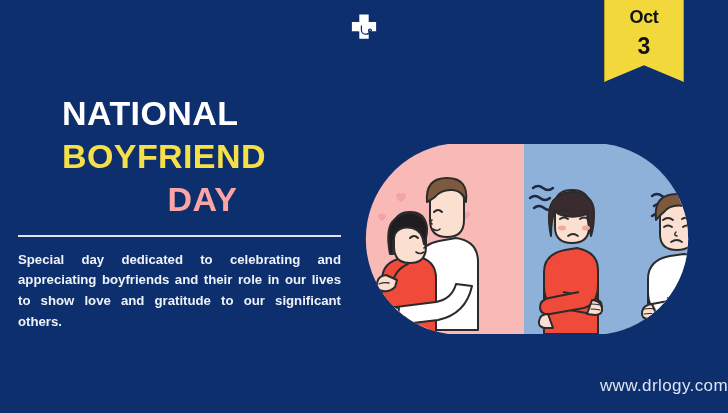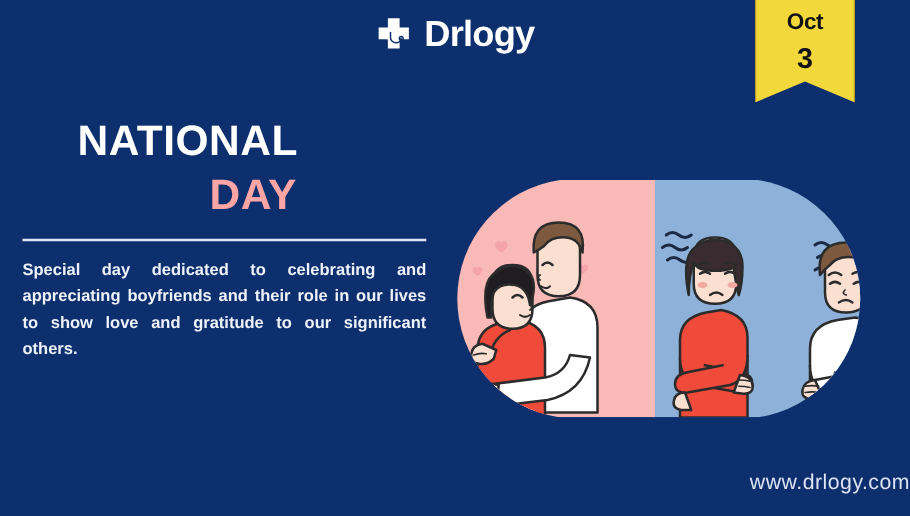--- a/index.html
+++ b/index.html
@@ -132,31 +132,31 @@
   <div class="brand">
     <span class="brand-mark">
       <svg width="30" height="30" viewBox="0 0 30 30" aria-hidden="true">
         <path d="M10.3 1.5h9.4v7.4h7.4v9.4h-7.4v7.4h-9.4v-7.4H2.9V8.9h7.4z" fill="#ffffff"></path>
         <circle cx="15.0" cy="8.2" r="3.5" fill="#ffffff"></circle>
         <path d="M9.4 18.3c0-3.4 2.5-5.6 5.6-5.6s5.6 2.2 5.6 5.6z" fill="#ffffff"></path>
         <path d="M12.4 12.9v4.0c0 2.5 2.1 4.3 4.4 4.3 2.2 0 4.0-1.6 4.1-3.6" fill="none" stroke="#0e2f6e" stroke-width="1.2" stroke-linecap="round"></path>
         <circle cx="21.0" cy="17.6" r="1.5" fill="none" stroke="#0e2f6e" stroke-width="1.2"></circle>
       </svg>
     </span>
-    <span class="brand-name">Drlogy</span>
   </div>
 
   <div class="date-ribbon">
     <span class="date-month">Oct</span>
     <span class="date-day">3</span>
   </div>
 
   <div class="copy">
     <h1 class="headline">
       <span class="hl-1">NATIONAL</span>
+      <span class="hl-2">BOYFRIEND</span>
       <span class="hl-3">DAY</span>
     </h1>
     <div class="rule"></div>
     <p class="blurb">Special day dedicated to celebrating and appreciating boyfriends and their role in our lives to show love and gratitude to our significant others.</p>
   </div>
 
   <div class="illo">
     <svg width="350" height="190" viewBox="0 0 350 190" aria-hidden="true">
       <defs>
         <clipPath id="ovalClip">

